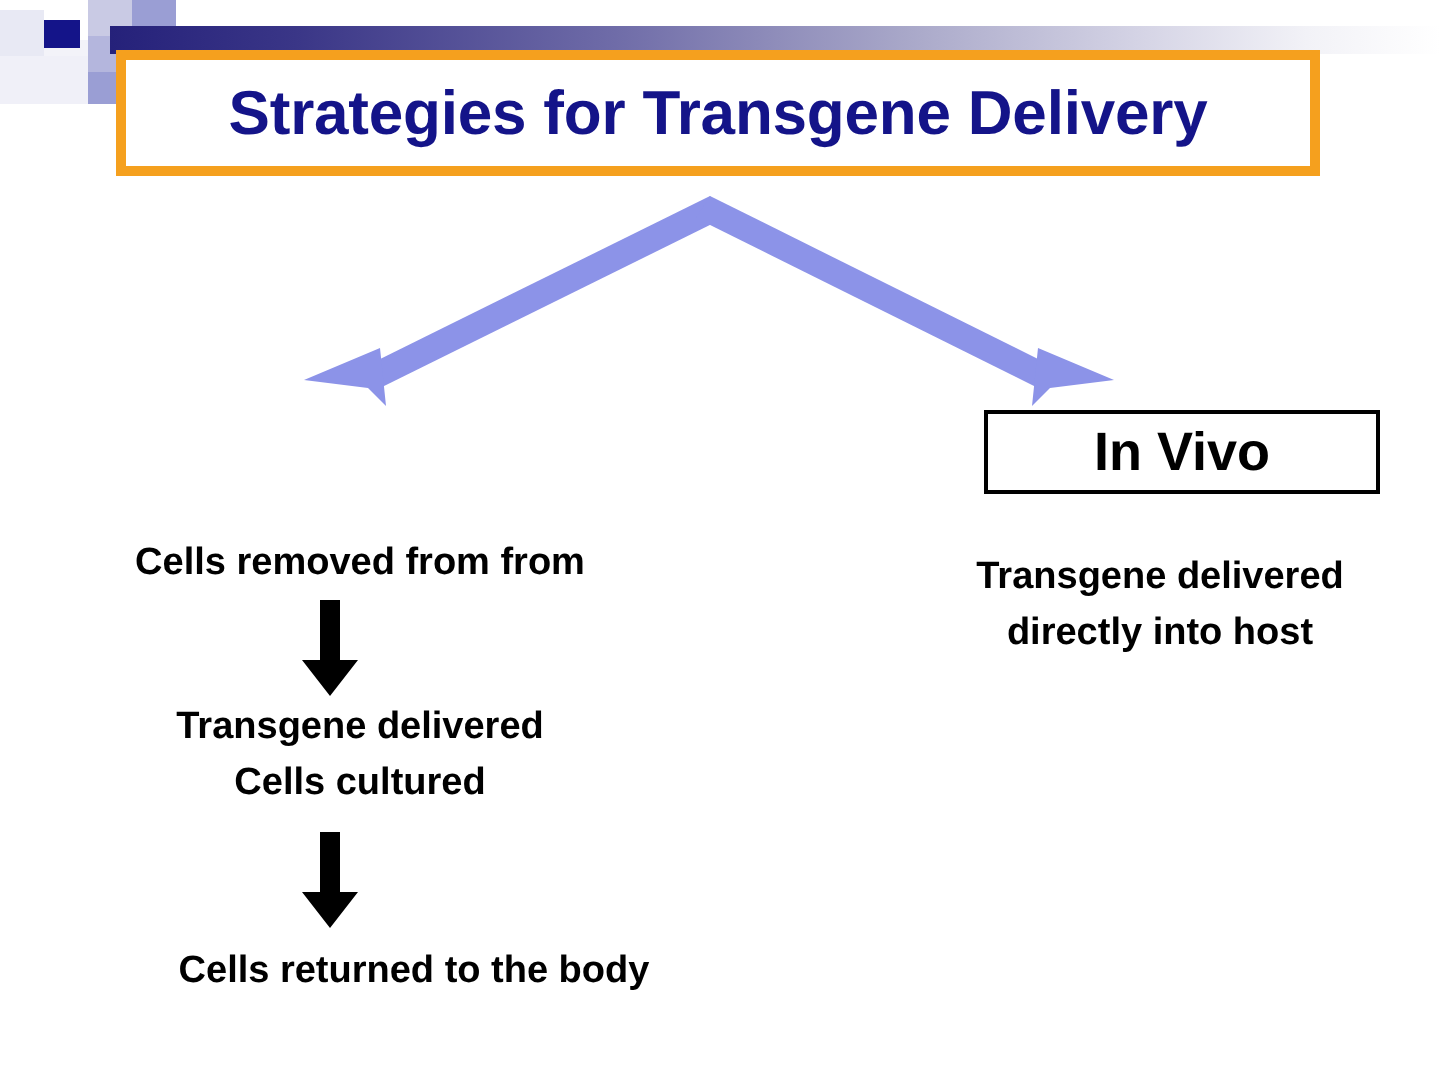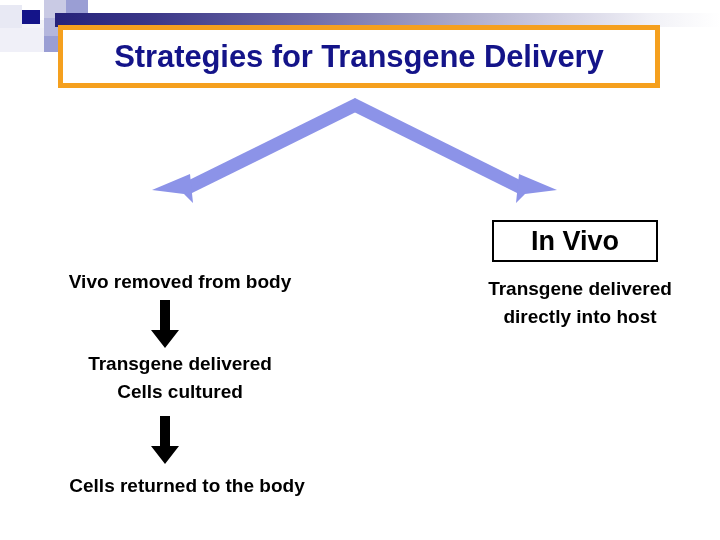--- a/index.html
+++ b/index.html
@@ -83,38 +83,37 @@
   }
   #exvivo-box {
     left: 83px;
     top: 205px;
     width: 192px;
     height: 42px;
   }
   #invivo-box {
     left: 492px;
     top: 205px;
-    width: 166px;
+    width: 198px;
     height: 42px;
-    margin-top: 15px;
   }
 
   
   .body-text {
     position: absolute;
     font-size: 19px;
     font-weight: bold;
     color: #000000;
     line-height: 1.45;
     text-align: center;
     white-space: pre-line;
   }
   #ex-step-1 { left: 30px;  top: 268px; width: 300px; }
   #ex-step-2 { left: 30px;  top: 350px; width: 300px; }
-  #ex-step-3 { left: 22px;  top: 472px; width: 330px; }
+  #ex-step-3 { left: 42px;  top: 472px; width: 330px; }
   #in-step-1 { left: 440px; top: 275px; width: 280px; }
 
   
   .v-arrow {
     position: absolute;
   }
   #v-arrow-1 { left: 145px; top: 300px; }
   #v-arrow-2 { left: 145px; top: 416px; }
 </style>
 </head>
@@ -153,21 +152,21 @@
         <polygon id="arrow-right-shaft" points="355,8 348,19 521,105 528,94" fill="#8C93E8"></polygon>
         <polygon id="arrow-right-head" points="557,100 519,84 516,113 525,104" fill="#8C93E8"></polygon>
       </g>
     </svg>
   </div>
 
   <div class="head-box" id="invivo-box">
     <span>In Vivo</span>
   </div>
 
-  <div class="body-text" id="ex-step-1">Vivo removed from body</div>
+  <div class="body-text" id="ex-step-1">Cells removed from from</div>
   <div class="body-text" id="ex-step-2">Transgene delivered
 Cells cultured</div>
   <div class="body-text" id="ex-step-3">Cells returned to the body</div>
 
   <div class="body-text" id="in-step-1">Transgene delivered
 directly into host</div>
 
   <div class="v-arrow" id="v-arrow-1">
     <svg width="40" height="48" viewBox="0 0 40 48" xmlns="http://www.w3.org/2000/svg">
       <polygon class="varrow-shape" points="15,0 25,0 25,30 34,30 20,48 6,30 15,30" fill="#000000"></polygon>

